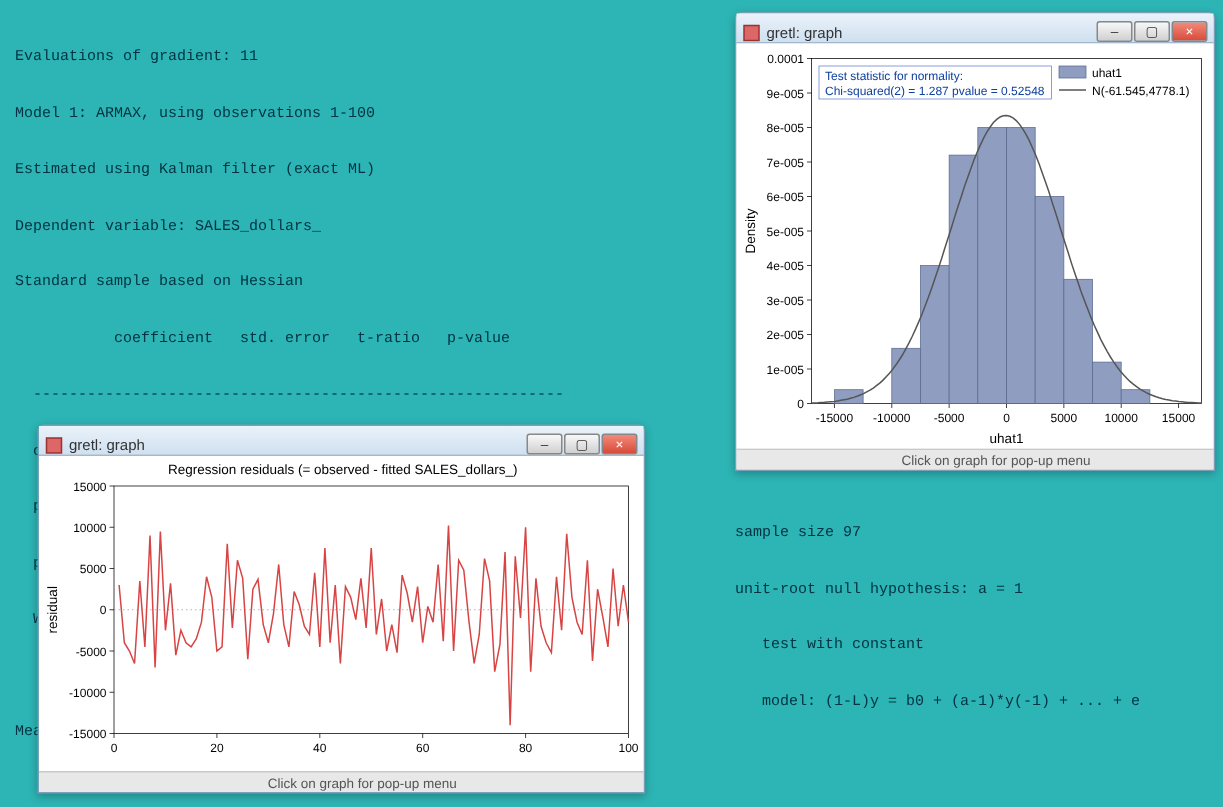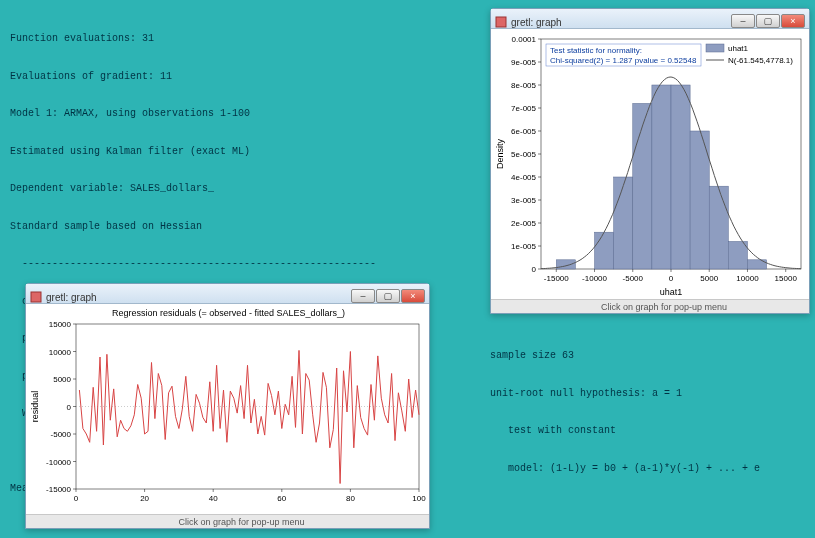--- a/index.html
+++ b/index.html
@@ -108,26 +108,26 @@
   .legendbox { fill: #8e9dc0; stroke:#5a6a90; stroke-width:0.5; }
   .legendtext { font-family: sans-serif; font-size: 8px; fill:#000;}
   .notebox { font-family: sans-serif; font-size: 8px; fill:#1040a0;}
   .charttitle { font-family: sans-serif; font-size: 9px; fill:#000; text-anchor: middle;}
 </style>
 </head>
 <body>
 
 <div class="left-col">
   <div class="textblock">
-    <div>Function evaluations: 31</div>
     <div>Evaluations of gradient: 11</div>
     <div>Model 1: ARMAX, using observations 1-100</div>
     <div>Estimated using Kalman filter (exact ML)</div>
     <div>Dependent variable: SALES_dollars_</div>
     <div>Standard sample based on Hessian</div>
+    <div>           coefficient   std. error   t-ratio   p-value</div>
     <div>  -----------------------------------------------------------</div>
     <div>  const     60124.7        720.925       83.40    0.0000    ***</div>
     <div>  phi_1         0.431935     0.0656896     6.575   4.85e-011 ***</div>
     <div>  phi_2        -0.751319     0.0643983   -11.67    1.89e-031 ***</div>
     <div>  WEEK        549.622       12.4428       44.17    0.0000    ***</div>
     <div>&nbsp;</div>
     <div>Mean dependent var   87776.74   S.D. dependent var   17535.89</div>
     
     
     
@@ -266,21 +266,21 @@
           <rect x="55" y="15" width="155" height="22" fill="none" stroke="#6080d0" stroke-width="0.5"></rect>
           <text class="notebox" x="59" y="24">Test statistic for normality:</text>
           <text class="notebox" x="59" y="34">Chi-squared(2) = 1.287 pvalue = 0.52548</text>
         </svg>
     </div>
     <div class="chart-footer">Click on graph for pop-up menu</div>
   </div>
 </div>
 
 <div class="adf-block textblock">
-  <div>sample size 63</div>
+  <div>sample size 97</div>
   <div>unit-root null hypothesis: a = 1</div>
   <div>   test with constant</div>
   <div>   model: (1-L)y = b0 + (a-1)*y(-1) + ... + e</div>
   
   
   
   
   
   
   

